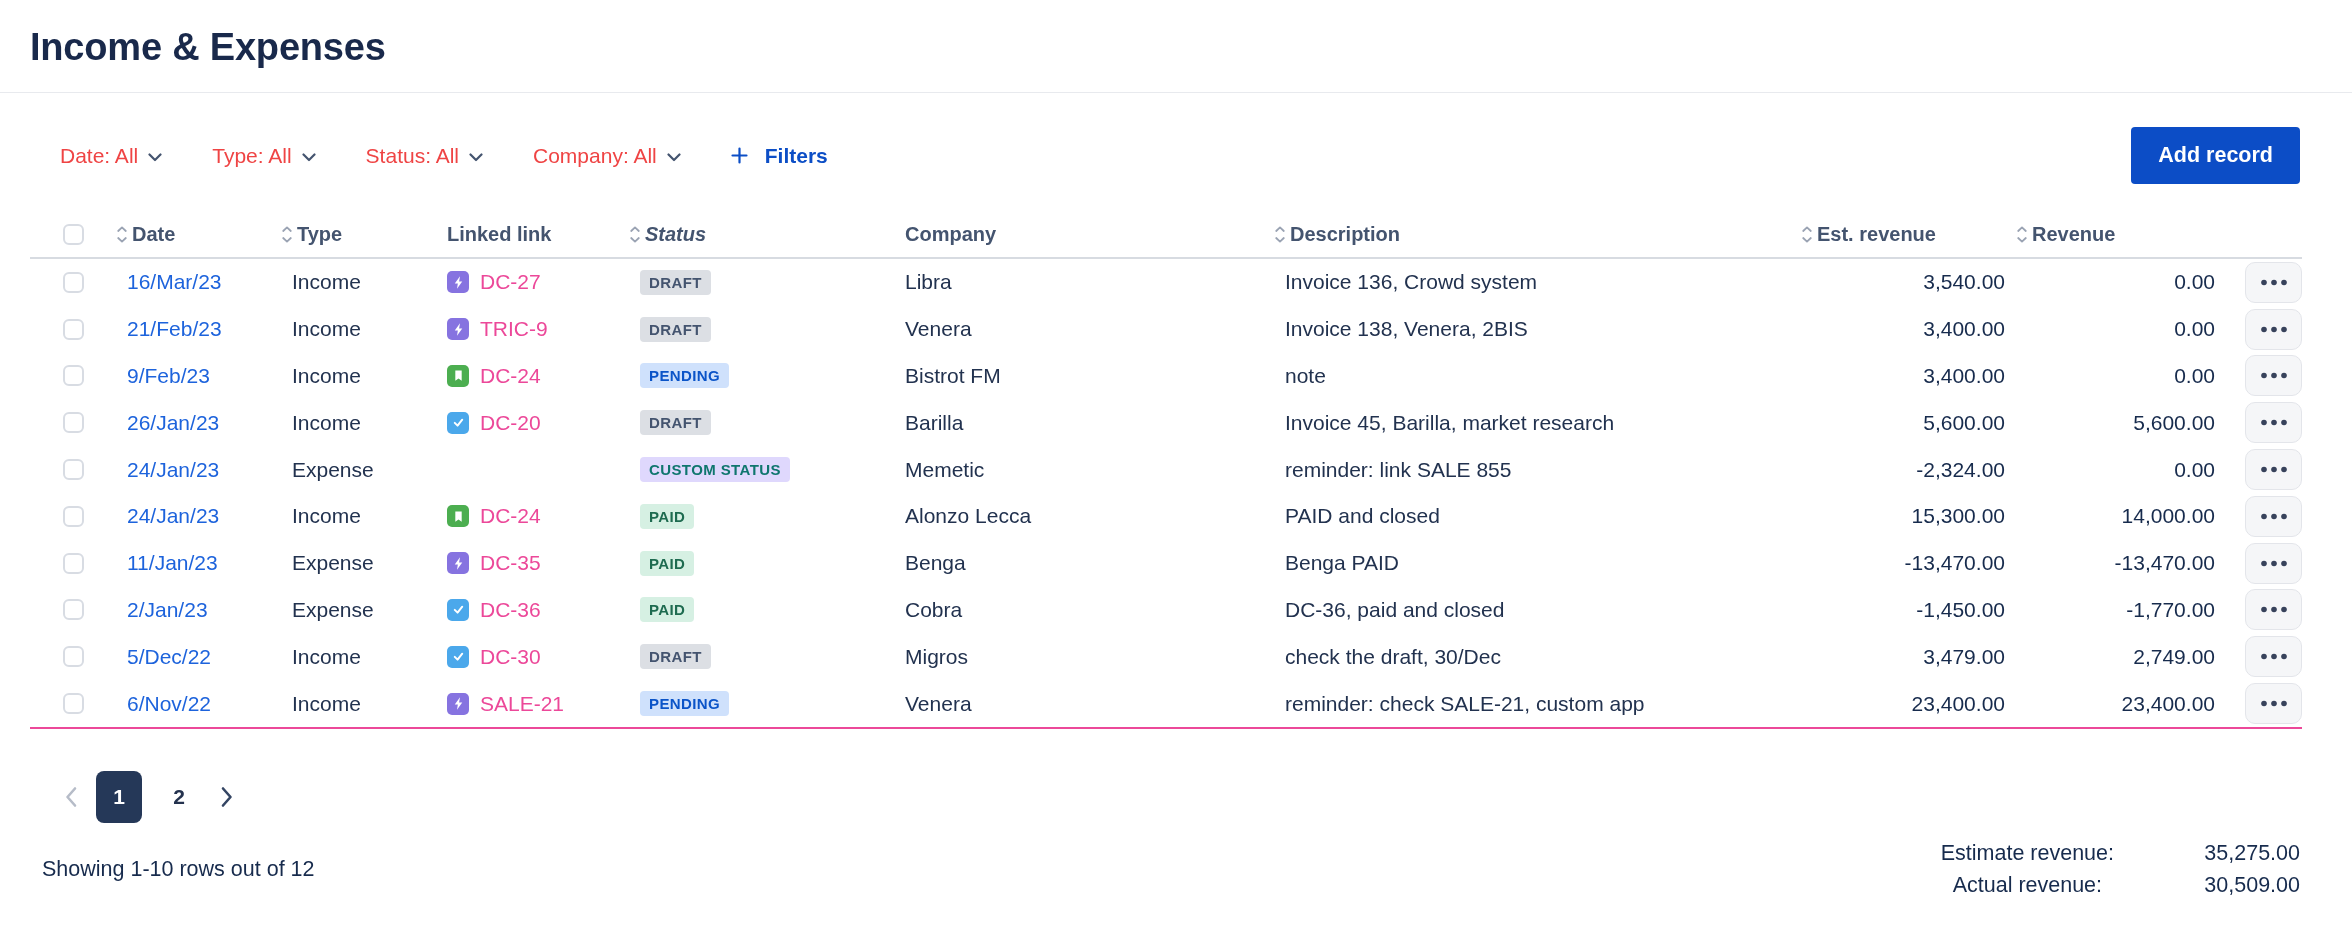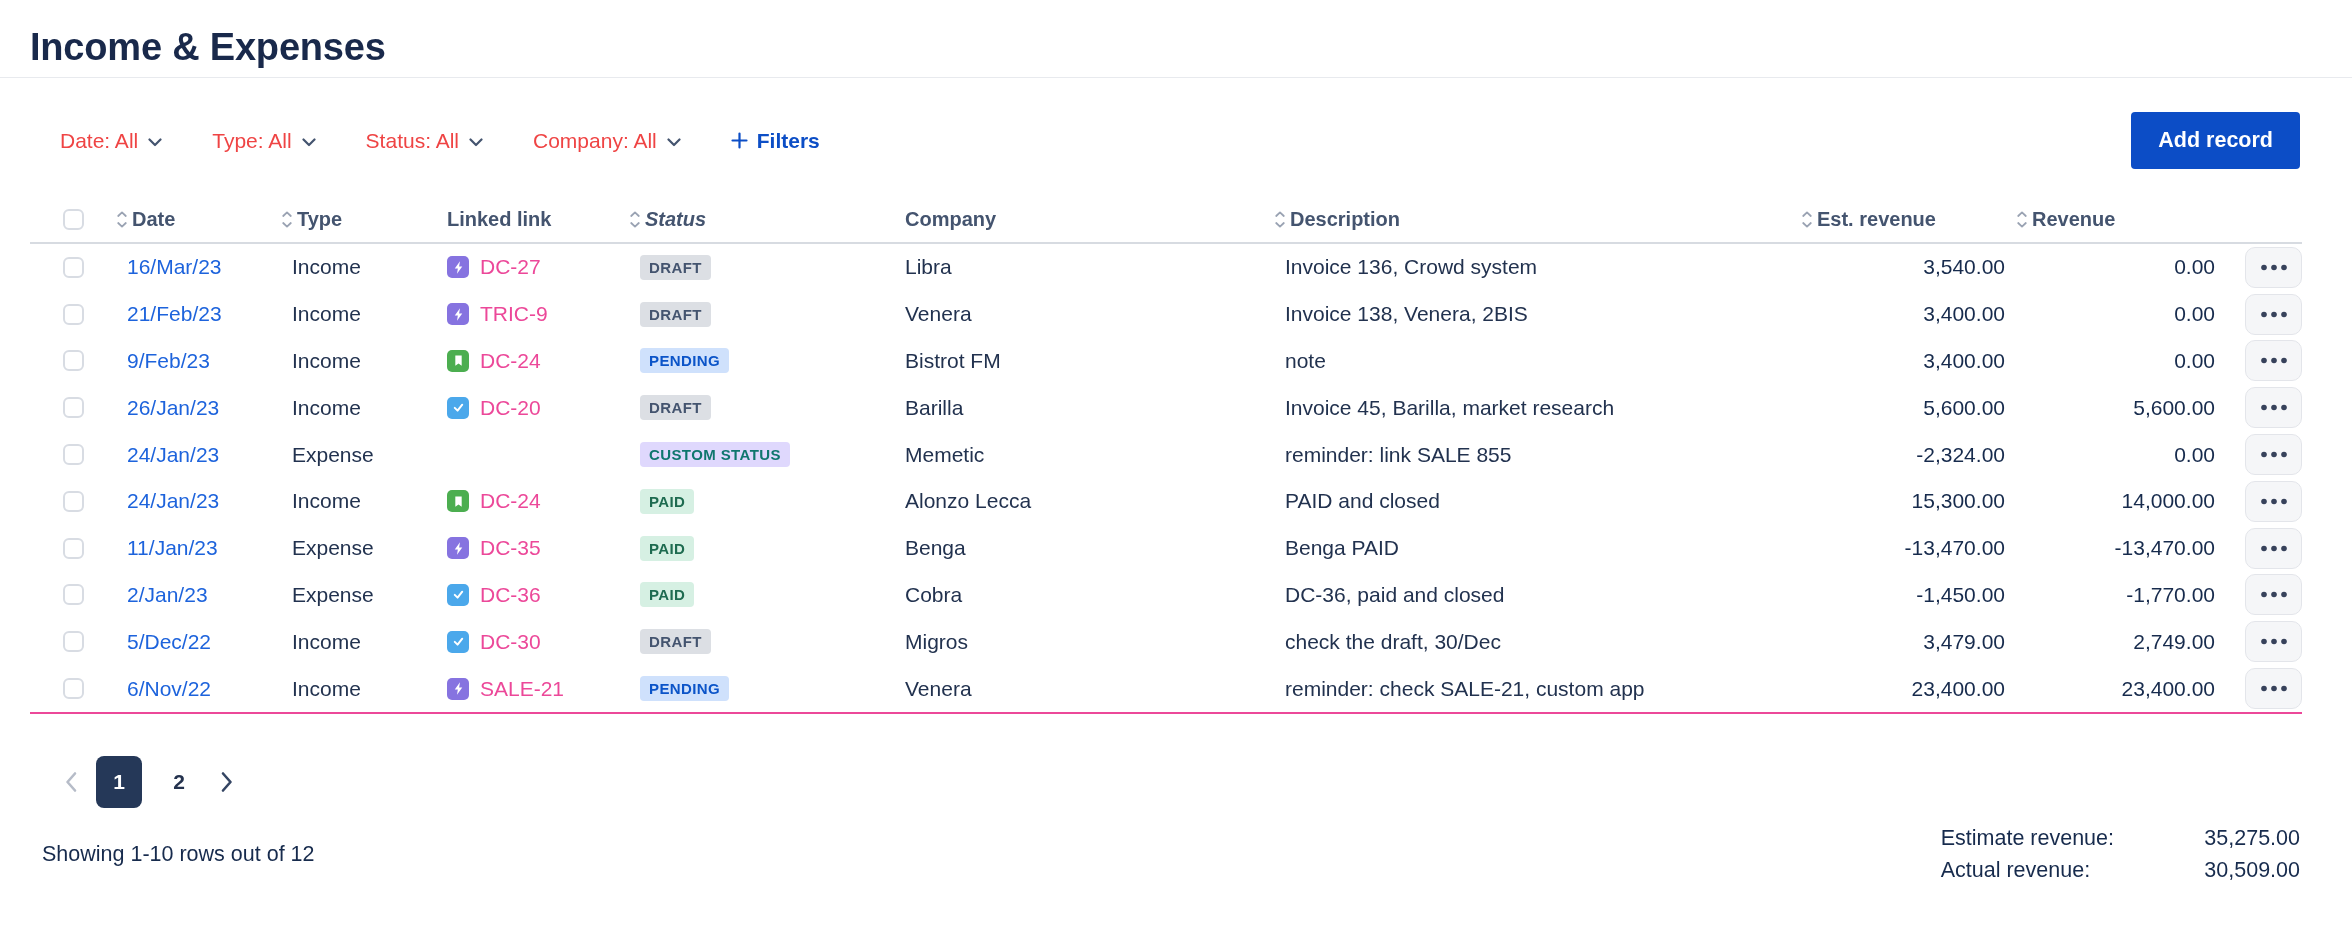--- a/index.html
+++ b/index.html
@@ -1,28 +1,28 @@
 <!DOCTYPE html>
 <html><head>
 <meta charset="utf-8">
 <style>
   * { box-sizing: border-box; margin: 0; padding: 0; }
   html, body { width: 2352px; height: 936px; background: #fff; overflow: hidden; }
   body { font-family: "Liberation Sans", "DejaVu Sans", sans-serif; color: #172B4D; }
 
   
-  .page-header { height: 78px; padding: 26px 0 0 30px; border-bottom: 1px solid #E8EAEE; background: #fff; }
+  .page-header { height: 93px; padding: 26px 0 0 30px; border-bottom: 1px solid #E8EAEE; background: #fff; }
   .page-title { font-size: 38px; font-weight: 700; color: #19294B; letter-spacing: -0.2px; }
 
   
   .toolbar { margin: 34px 52px 0 60px; height: 57px; display: flex; align-items: center; }
   .filter-group { display: flex; align-items: center; gap: 50px; }
   .filter-item { display: flex; align-items: center; gap: 10px; font-size: 21px; color: #ef4444; cursor: pointer; }
   .filter-item svg { margin-top: 3px; }
-  .filters-more { display: flex; align-items: center; gap: 9px; margin-left: 50px; font-size: 21px; font-weight: 600; color: #0C4EC6; cursor: pointer; }
+  .filters-more { display: flex; align-items: center; gap: 17px; margin-left: 50px; font-size: 21px; font-weight: 600; color: #0C4EC6; cursor: pointer; }
   .add-record { margin-left: auto; height: 57px; padding: 0 27px; background: #0C4DC6; color: #fff; font-size: 21.5px;
                 font-weight: 600; border: none; border-radius: 4px; cursor: pointer; font-family: inherit; }
 
   
   .table { width: 2272px; margin: 27px 0 0 30px; }
   .tr, .thead { display: grid; grid-template-columns: 82px 168px 158px 190px 267px 377px 528px 205px 210px 87px; align-items: center; }
   .thead { height: 48px; border-bottom: 2px solid #D7DBE1; }
   .th { display: flex; align-items: center; gap: 4px; font-size: 20px; font-weight: 600; color: #44546F; }
   .sort-icon { flex: 0 0 auto; }
   .tr { height: 46.8px; }
@@ -60,21 +60,21 @@
   
   .footer { margin: 42px 52px 0 42px; }
   .pagination { display: flex; align-items: center; gap: 14px; margin-left: 18px; }
   .pg-chevron { background: none; border: none; cursor: pointer; display: flex; align-items: center; padding: 4px; }
   .pg-page { min-width: 46px; height: 52px; border: none; background: transparent; border-radius: 8px;
              font-size: 21px; font-weight: 600; color: #24324E; cursor: pointer; font-family: inherit; }
   .pg-page.current { background: #253858; color: #fff; }
   .footer-row { display: flex; justify-content: space-between; align-items: center; margin-top: 18px; }
   .showing { font-size: 21.5px; color: #172B4D; }
   .totals { display: grid; grid-template-columns: auto 160px; column-gap: 26px; row-gap: 7px; font-size: 21.5px; color: #172B4D; }
-  .totals .t-label { text-align: left; }
+  .totals .t-label { text-align: center; }
   .totals .t-value { text-align: right; }
 </style>
 </head>
 <body>
 
 <div class="page-header">
   <div class="page-title">Income &amp; Expenses</div>
 </div>
 
 <div class="toolbar">

